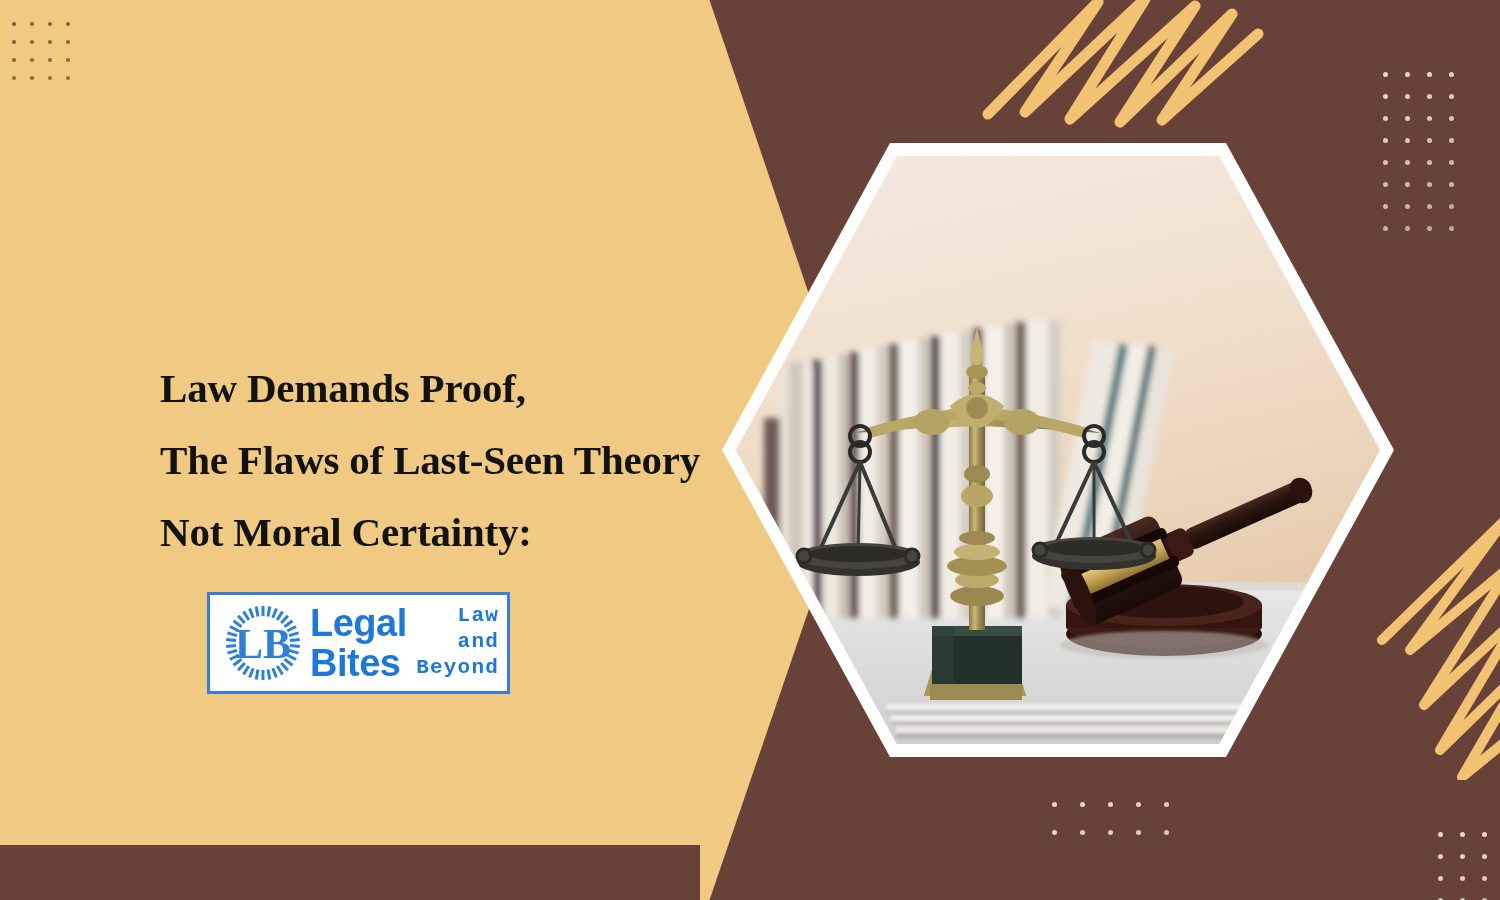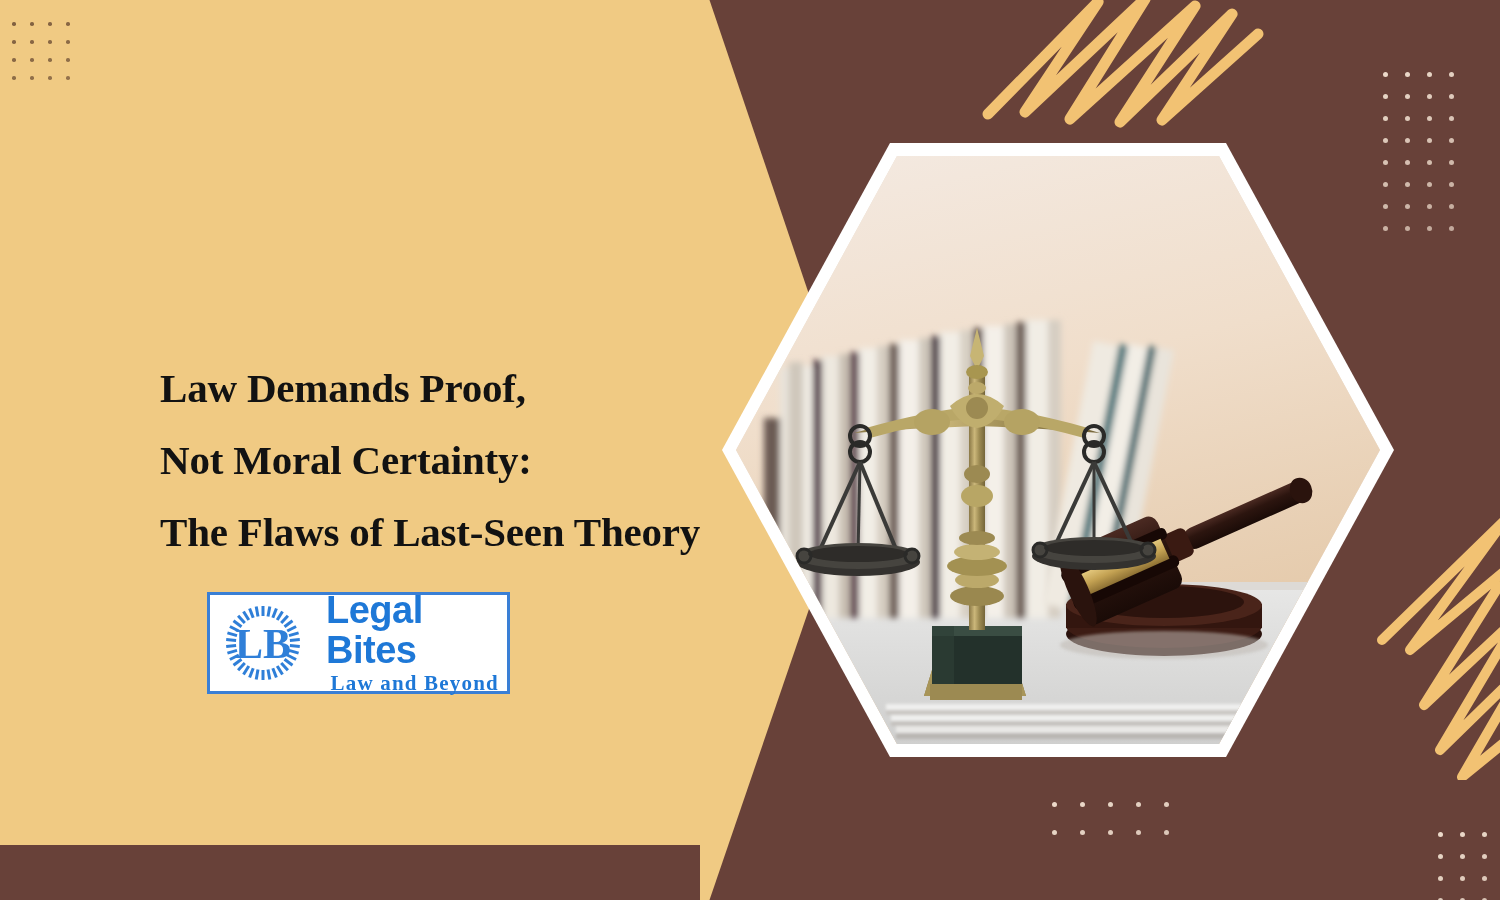--- a/index.html
+++ b/index.html
@@ -126,35 +126,35 @@
     align-items: center;
     padding: 0 8px 0 10px;
   }
   .logo-mark {
     width: 86px;
     height: 86px;
     position: relative;
     flex: 0 0 auto;
   }
   .logo-text {
-    margin-left: 20px;
+    margin-left: 4px;
     display: flex;
-    flex-direction: column;
+    flex-direction: row;
     justify-content: flex-end;
   }
   .logo-name {
     font-family: "Liberation Sans", sans-serif;
     font-weight: bold;
     font-size: 38px;
     color: #1E78D7;
     line-height: 40px;
     letter-spacing: -0.5px;
   }
   .logo-tagline {
-    font-family: Liberation Serif, serif;
+    font-family: Liberation Mono, monospace;
     font-weight: bold;
     font-size: 21px;
     color: #1E78D7;
     line-height: 26px;
     letter-spacing: 1.2px;
     text-align: right;
   }
 </style>
 </head>
 <body>
@@ -417,22 +417,22 @@
           <ellipse cx="358" cy="392" rx="50" ry="8" fill="#2E2C29"></ellipse>
           <circle cx="304" cy="394" r="7" fill="none" stroke="#2A2A28" stroke-width="3"></circle>
           <circle cx="412" cy="394" r="7" fill="none" stroke="#2A2A28" stroke-width="3"></circle>
         </g>
       </svg>
     </div>
   </div>
 
   <div class="headline">
     <span class="line">Law Demands Proof,</span>
+    <span class="line">The Flaws of Last-Seen Theory</span>
     <span class="line">Not Moral Certainty:</span>
-    <span class="line">The Flaws of Last-Seen Theory</span>
   </div>
 
   <div class="logo-box">
     <div class="logo-mark">
       <svg width="86" height="86" viewBox="0 0 86 86">
         <g id="burst" fill="#2F7FD8">
             <line x1="43.0" y1="16.0" x2="43.0" y2="6.0" stroke="#2F7FD8" stroke-width="3" stroke-linecap="butt"></line>
             <line x1="48.0" y1="16.5" x2="49.8" y2="6.6" stroke="#2F7FD8" stroke-width="3" stroke-linecap="butt"></line>
             <line x1="52.8" y1="17.8" x2="56.4" y2="8.5" stroke="#2F7FD8" stroke-width="3" stroke-linecap="butt"></line>
             <line x1="57.2" y1="20.0" x2="62.5" y2="11.5" stroke="#2F7FD8" stroke-width="3" stroke-linecap="butt"></line>

